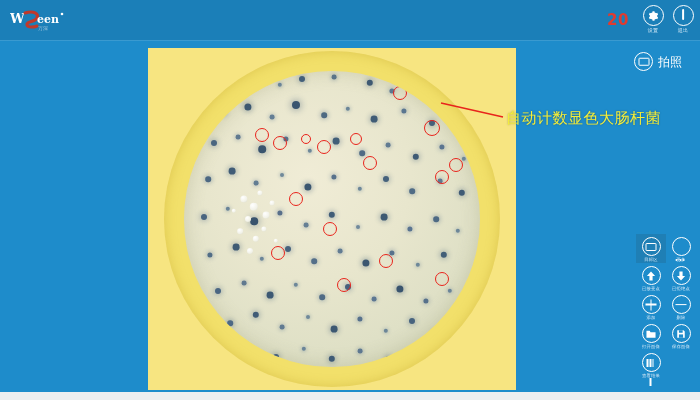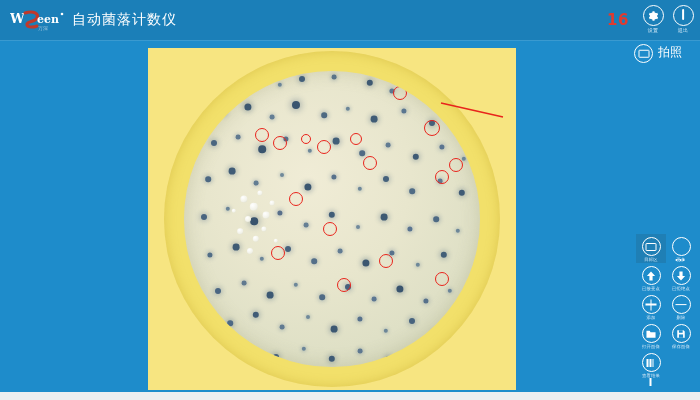--- a/index.html
+++ b/index.html
@@ -89,21 +89,21 @@
   }
 
   
   #action-list {
     position: absolute;
     left: 634px; top: 44px;
     width: 62px;
   }
   .action-row {
     display: flex;
-    align-items: flex-start;
+    align-items: flex-end;
     height: 27px;
     cursor: pointer;
   }
   .action-ico {
     width: 17px; height: 17px;
     border: 1.6px solid #ffffff;
     border-radius: 50%;
     position: relative;
     flex: 0 0 auto;
   }
@@ -258,23 +258,22 @@
     <div id="logo">
       <svg width="58" height="26" viewBox="0 0 58 26">
         <text x="0" y="16" font-family="DejaVu Serif, serif" font-size="13" font-weight="bold" fill="#ffffff">W</text>
         <path d="M15 6 C24 3, 29 7, 27 11 C25 15, 18 14, 17 17 C16 20, 22 21, 27 19" stroke="#c0392b" stroke-width="3" fill="none" stroke-linecap="round"></path>
         <text x="27" y="16" font-family="DejaVu Serif, serif" font-size="11" font-weight="bold" fill="#ffffff">een</text>
         <circle cx="52" cy="7" r="1.3" fill="#ffffff"></circle>
         <text x="28" y="23" font-family="DejaVu Sans, sans-serif" font-size="5" fill="#9ec4dd">万深</text>
       </svg>
     </div>
 
-    <div id="app-title">自动菌落计数仪</div>
-
-    <div id="count-badge">16</div>
+
+    <div id="count-badge">20</div>
 
     <div id="btn-settings" class="hdr-btn">
       <span class="ring">
         <svg class="gear-glyph" viewBox="0 0 24 24">
           <path fill="#ffffff" d="M12 8.4a3.6 3.6 0 1 0 0 7.2 3.6 3.6 0 0 0 0-7.2zm9.3 3.6c0-.6-.06-1.2-.16-1.77l2.1-1.6-2.1-3.64-2.5 1a9 9 0 0 0-3.06-1.77L15.2 1.4h-4.2l-.4 2.8a9 9 0 0 0-3.05 1.78l-2.5-1-2.1 3.64 2.1 1.6c-.1.57-.16 1.17-.16 1.77s.06 1.2.16 1.77l-2.1 1.6 2.1 3.64 2.5-1a9 9 0 0 0 3.05 1.78l.4 2.8h4.2l.4-2.8a9 9 0 0 0 3.05-1.78l2.5 1 2.1-3.64-2.1-1.6c.1-.57.16-1.17.16-1.77z"></path>
         </svg>
       </span>
       <span class="lbl">设置</span>
     </div>
 
@@ -414,20 +413,21 @@
           <div class="mark" style="left: 202px; top: 190px; width: 14px; height: 14px; border-color: rgb(232, 36, 28);"></div>
           <div class="mark" style="left: 258px; top: 208px; width: 14px; height: 14px; border-color: rgb(232, 36, 28);"></div>
           <div class="mark" style="left: 160px; top: 214px; width: 14px; height: 14px; border-color: rgb(232, 36, 28);"></div>
         </div>
     </div>
   </div>
 
   <svg id="annot-line">
     <line x1="441" y1="103" x2="503" y2="117" stroke="#e8241c" stroke-width="1.4"></line>
   </svg>
+  <div id="annot-text" style="color: rgb(245, 239, 58);">自动计数显色大肠杆菌</div>
 
   <div id="tool-grid">
 
     <div class="tool-row">
       <div class="tool-cell sel">
         <span class="tool-ico">
           <span class="g-center rect-ico"></span>
         </span>
         <span class="tool-lbl">目标区</span>
       </div>

